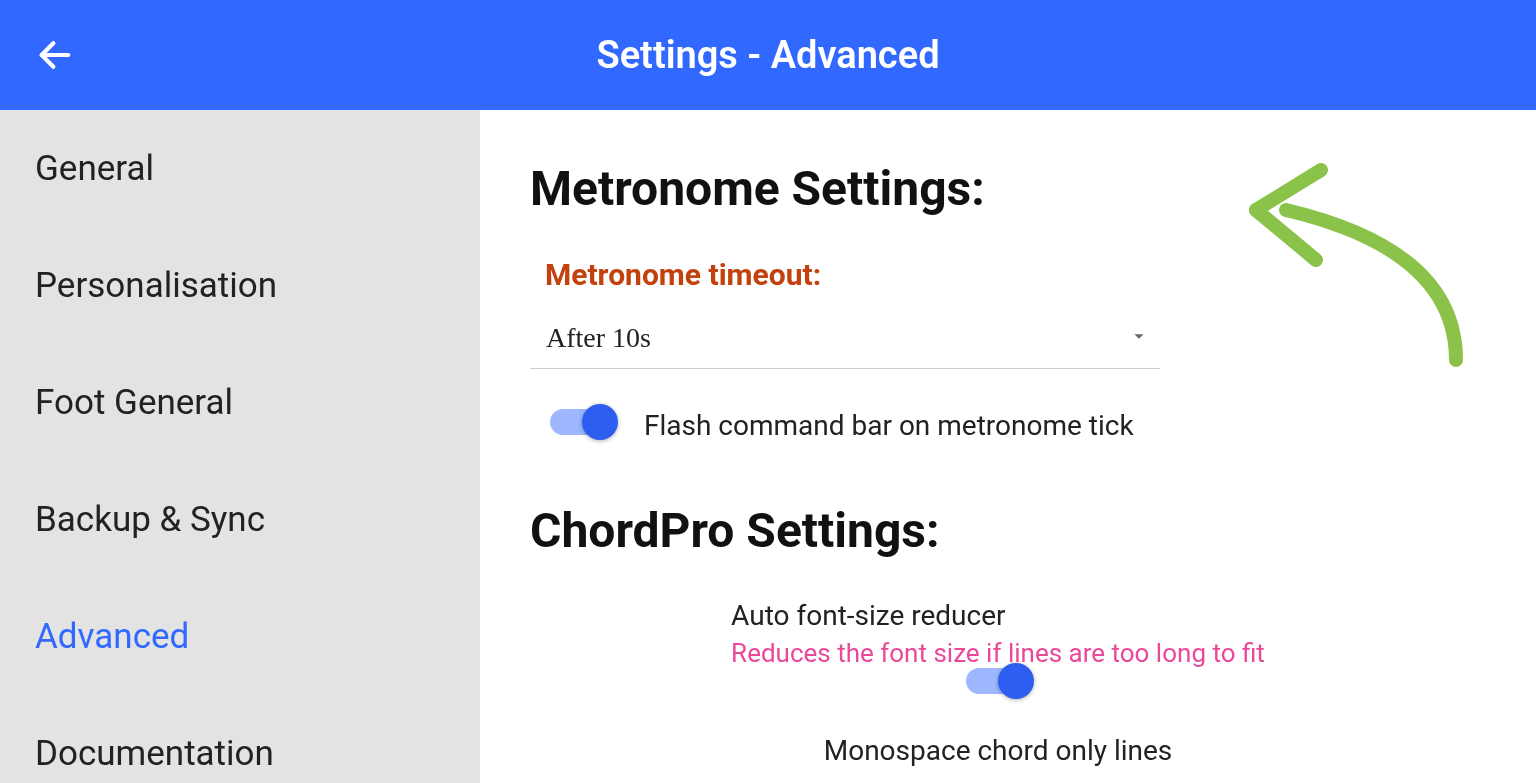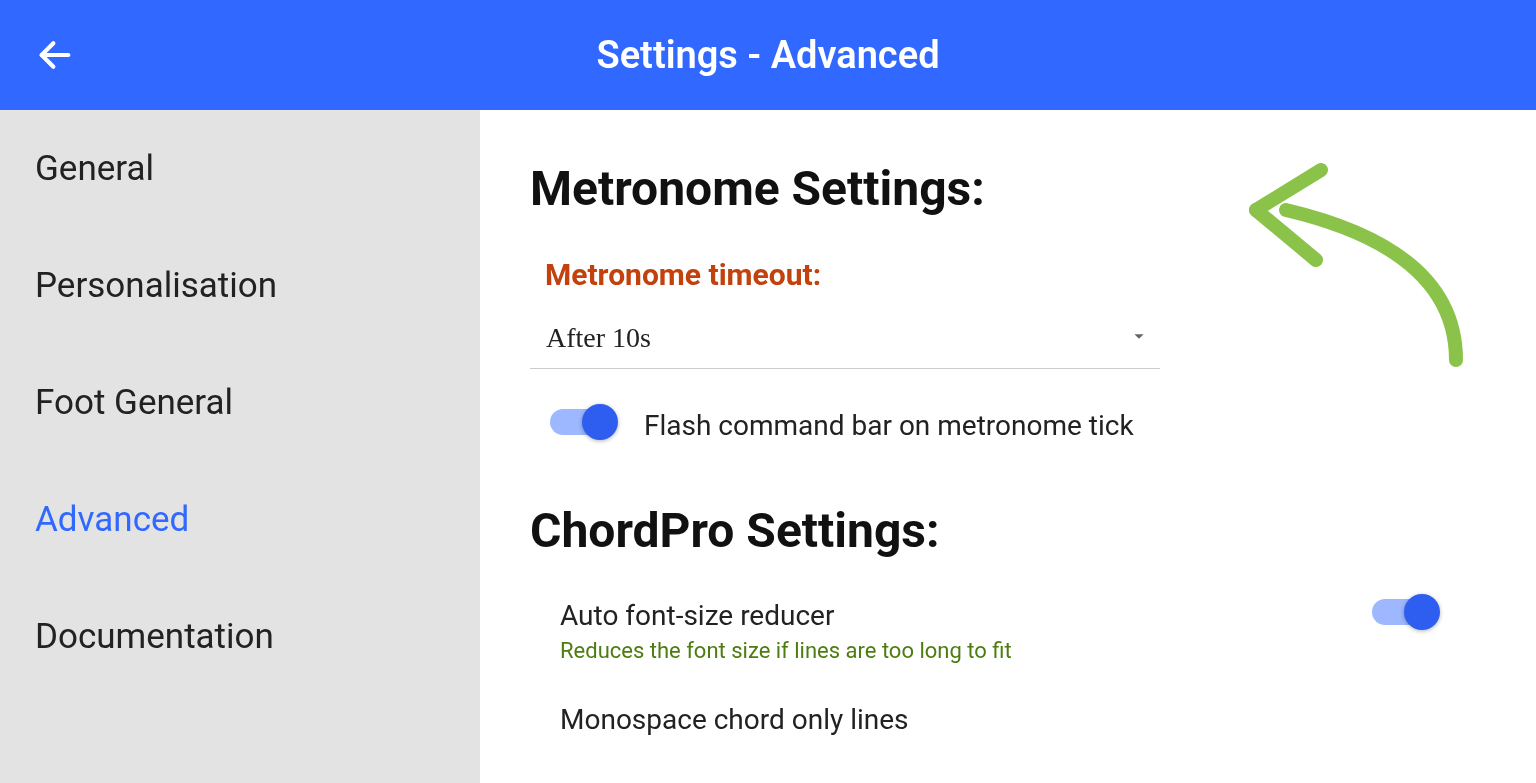--- a/index.html
+++ b/index.html
@@ -80,24 +80,26 @@
     color: #666;
   }
   .toggle-row {
     display: flex;
     gap: 30px;
     margin-left: 20px;
     margin-bottom: 60px;
   }
   .toggle-row-wide {
     display: flex;
+    align-items: center;
     justify-content: space-between;
     margin-left: 30px;
     margin-right: 50px;
     margin-bottom: 40px;
+    flex-direction: column;
   }
   .toggle {
     position: relative;
     width: 64px;
     height: 26px;
     background: #9db8ff;
     border-radius: 20px;
     cursor: pointer;
     flex-shrink: 0;
   }
@@ -113,22 +115,22 @@
   .toggle-label {
     font-size: 28px;
     color: #222;
   }
   .setting-item-title {
     font-size: 28px;
     color: #222;
     margin-bottom: 6px;
   }
   .setting-item-desc {
-    font-size: 22px;
-    color: #4d7c0f;
+    font-size: 26px;
+    color: #ec4899;
   }
   .annotation {
     position: absolute;
     top: 30px;
     right: 50px;
     pointer-events: none;
   }
 </style>
 </head>
 <body>
@@ -141,20 +143,21 @@
     </svg>
   </div>
   <div class="header-title">Settings - Advanced</div>
 </div>
 
 <div class="body">
   <div class="sidebar">
     <div class="sidebar-item">General</div>
     <div class="sidebar-item">Personalisation</div>
     <div class="sidebar-item">Foot General</div>
+    <div class="sidebar-item">Backup &amp; Sync</div>
     <div class="sidebar-item active">Advanced</div>
     <div class="sidebar-item">Documentation</div>
   </div>
 
   <div class="content">
 
     <div class="section-title">Metronome Settings:</div>
 
     <div class="setting-label">Metronome timeout:</div>
 

